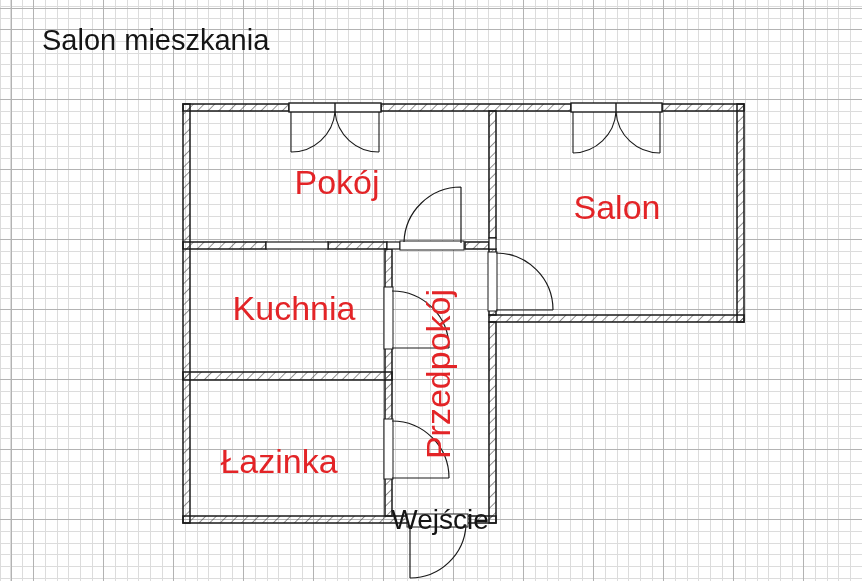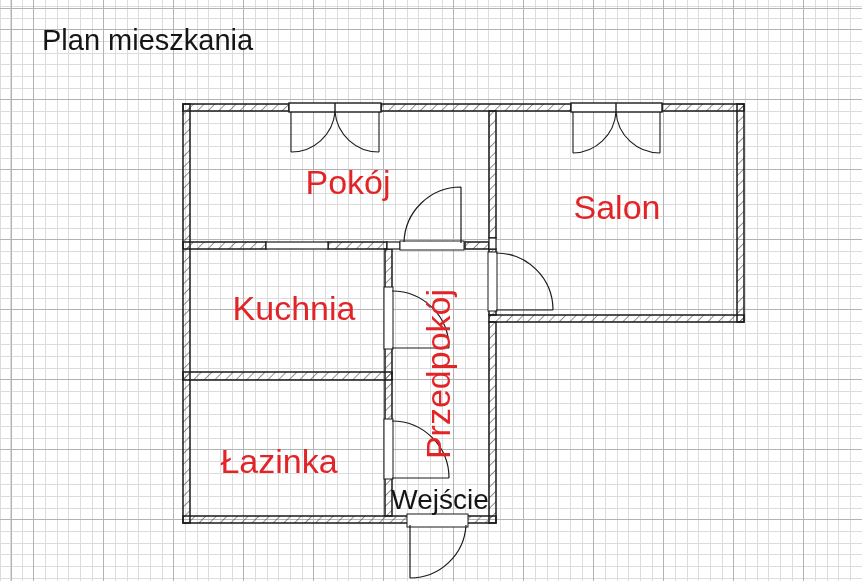--- a/index.html
+++ b/index.html
@@ -52,28 +52,29 @@
   .room-label.vertical {
     transform: translate(-50%, -50%) rotate(-90deg);
   }
   .entry-label {
     position: absolute;
     transform: translate(-50%, -50%);
     color: var(--text);
     font-size: 28px;
     white-space: nowrap;
     line-height: 1;
+    margin-top: 20px;
   }
 </style>
 </head>
 <body>
 
 <div class="stage">
 
-  <div class="plan-title">Plan mieszkania</div>
+  <div class="plan-title">Salon mieszkania</div>
 
   <svg class="plan-svg" width="862" height="581" viewBox="0 0 862 581">
     <defs>
       <pattern id="hatch" patternUnits="userSpaceOnUse" width="7.5" height="7.5" patternTransform="rotate(45)">
         <line x1="0" y1="0" x2="0" y2="7.5" stroke="#3a3a3a" stroke-width="1.1"></line>
       </pattern>
     </defs>
 
     <g fill="url(#hatch)" stroke="#1a1a1a" stroke-width="1.5">
 
@@ -145,21 +146,21 @@
       <rect x="384" y="419" width="9" height="60" fill="#ffffff" stroke="#1a1a1a" stroke-width="1"></rect>
       <path d="M392,478 L449,478 M449,478 A57,57 0 0 0 392,421" fill="none" stroke="#1a1a1a" stroke-width="1.2"></path>
     </g>
 
     <g>
       <rect x="407" y="514" width="61" height="13" fill="#ffffff" stroke="#1a1a1a" stroke-width="1"></rect>
       <path d="M410,525 L410,578 M410,578 A56,56 0 0 0 466,525" fill="none" stroke="#1a1a1a" stroke-width="1.2"></path>
     </g>
   </svg>
 
-  <div class="room-label" style="left:337px; top:182px;margin-left:11px;">Pokój</div>
+  <div class="room-label" style="left:337px; top:182px;">Pokój</div>
 
   <div class="room-label" style="left:617px; top:207px;text-align:center;">Salon</div>
 
   <div class="room-label" style="left:281px; top:308px;padding-left:26px;">Kuchnia</div>
 
   <div class="room-label" style="left:279px; top:461px;">Łazinka</div>
 
   <div class="room-label vertical" style="left:438px; top:374px;">Przedpokój</div>
 
   <div class="entry-label" style="left:440px; top:500px;">Wejście</div>

